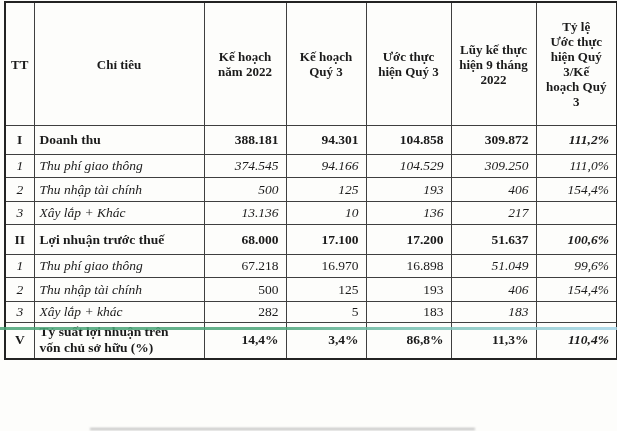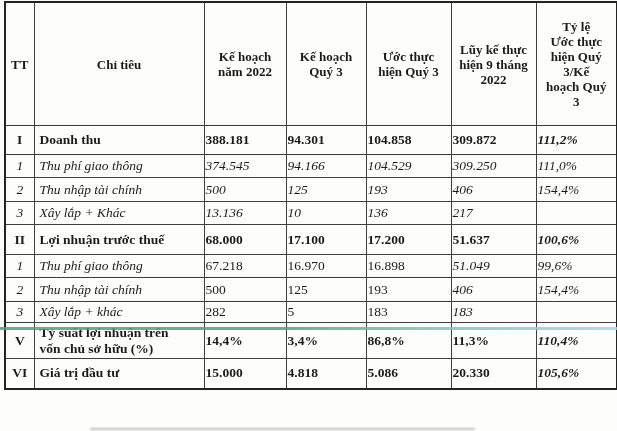--- a/index.html
+++ b/index.html
@@ -47,21 +47,21 @@
     font-weight: bold;
     font-size: 13px;
     line-height: 15px;
     text-align: center;
     white-space: pre-line;
     padding: 16px 2px;
   }
   td { font-size: 13.5px; line-height: 16px; }
   .cell-tt { text-align: center; padding: 0 1px; }
   .cell-label { text-align: left; padding: 1px 2px 1px 5px; white-space: pre-line; margin-left: 32px; }
-  .cell-value { text-align: left; padding-right: 7px; font-family: Liberation Serif, serif; }
+  .cell-value { text-align: right; padding-right: 7px; font-family: Liberation Serif, serif; }
   
   .row-main td { font-weight: bold; }
   .row-main td.v4 { font-style: italic; margin-top: 40px; }
   .row-sub_italic td { font-style: italic; }
   .row-sub_mixed td.cell-tt,
   .row-sub_mixed td.cell-label,
   .row-sub_mixed td.v3,
   .row-sub_mixed td.v4 { font-style: italic; }
   
   tbody tr:nth-child(1)  { height: 29px; }
@@ -211,26 +211,17 @@
         <tr class="row-main">
           <td class="cell-tt">V</td>
           <td class="cell-label">Tỷ suất lợi nhuận trên
 vốn chủ sở hữu (%)</td>
           <td class="cell-value v0">14,4%</td>
           <td class="cell-value v1">3,4%</td>
           <td class="cell-value v2">86,8%</td>
           <td class="cell-value v3">11,3%</td>
           <td class="cell-value v4">110,4%</td>
         </tr>
-        <tr class="row-main">
-          <td class="cell-tt">VI</td>
-          <td class="cell-label">Giá trị đầu tư</td>
-          <td class="cell-value v0">15.000</td>
-          <td class="cell-value v1">4.818</td>
-          <td class="cell-value v2">5.086</td>
-          <td class="cell-value v3">20.330</td>
-          <td class="cell-value v4">105,6%</td>
-        </tr>
       </tbody>
   </table>
   <div class="scan-line"></div>
   <div class="scan-shadow"></div>
 </div>
 
 </body></html>

